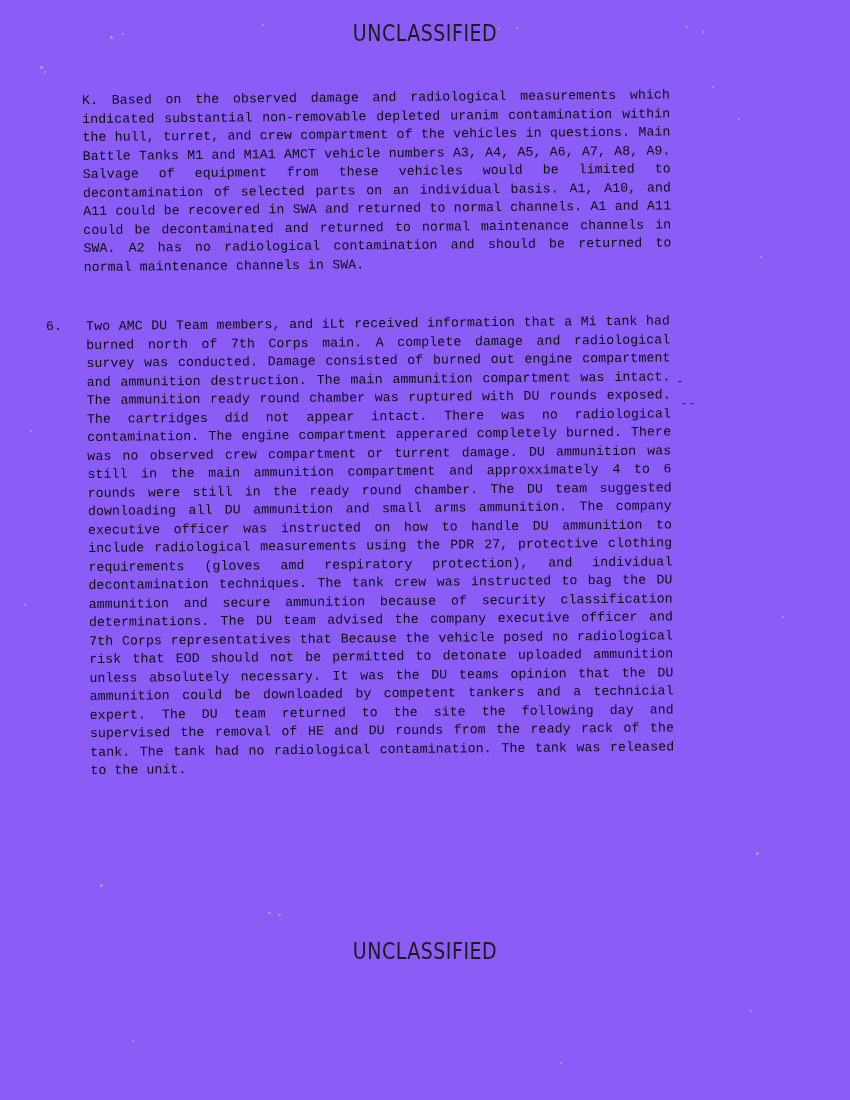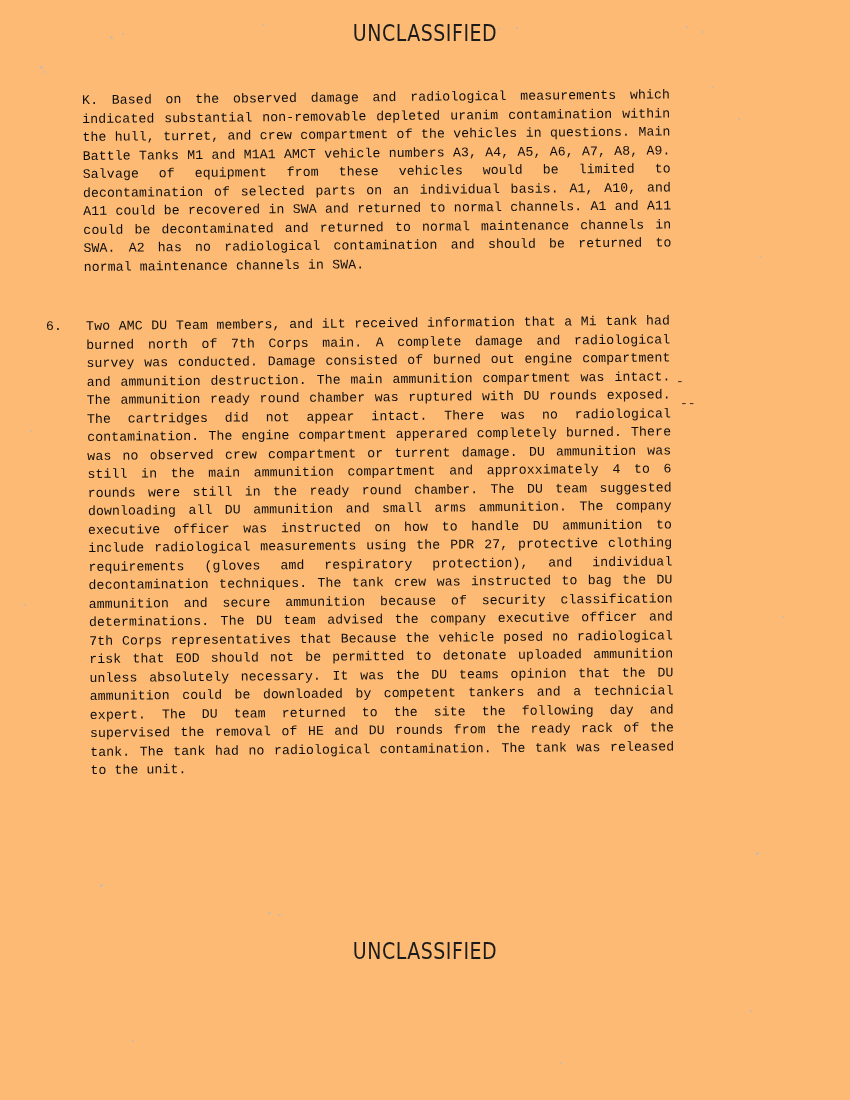--- a/index.html
+++ b/index.html
@@ -14,21 +14,21 @@
     color: #101010;
     position: relative;
     overflow: hidden;
   }
 
   .page {
     position: absolute;
     inset: 0;
     width: 850px;
     height: 1100px;
-    background: #fdba74;
+    background: #8b5cf6;
   }
 
   
   .speck {
     position: absolute;
     background: #b9b9b9;
     border-radius: 50%;
     opacity: 0.75;
   }
 

